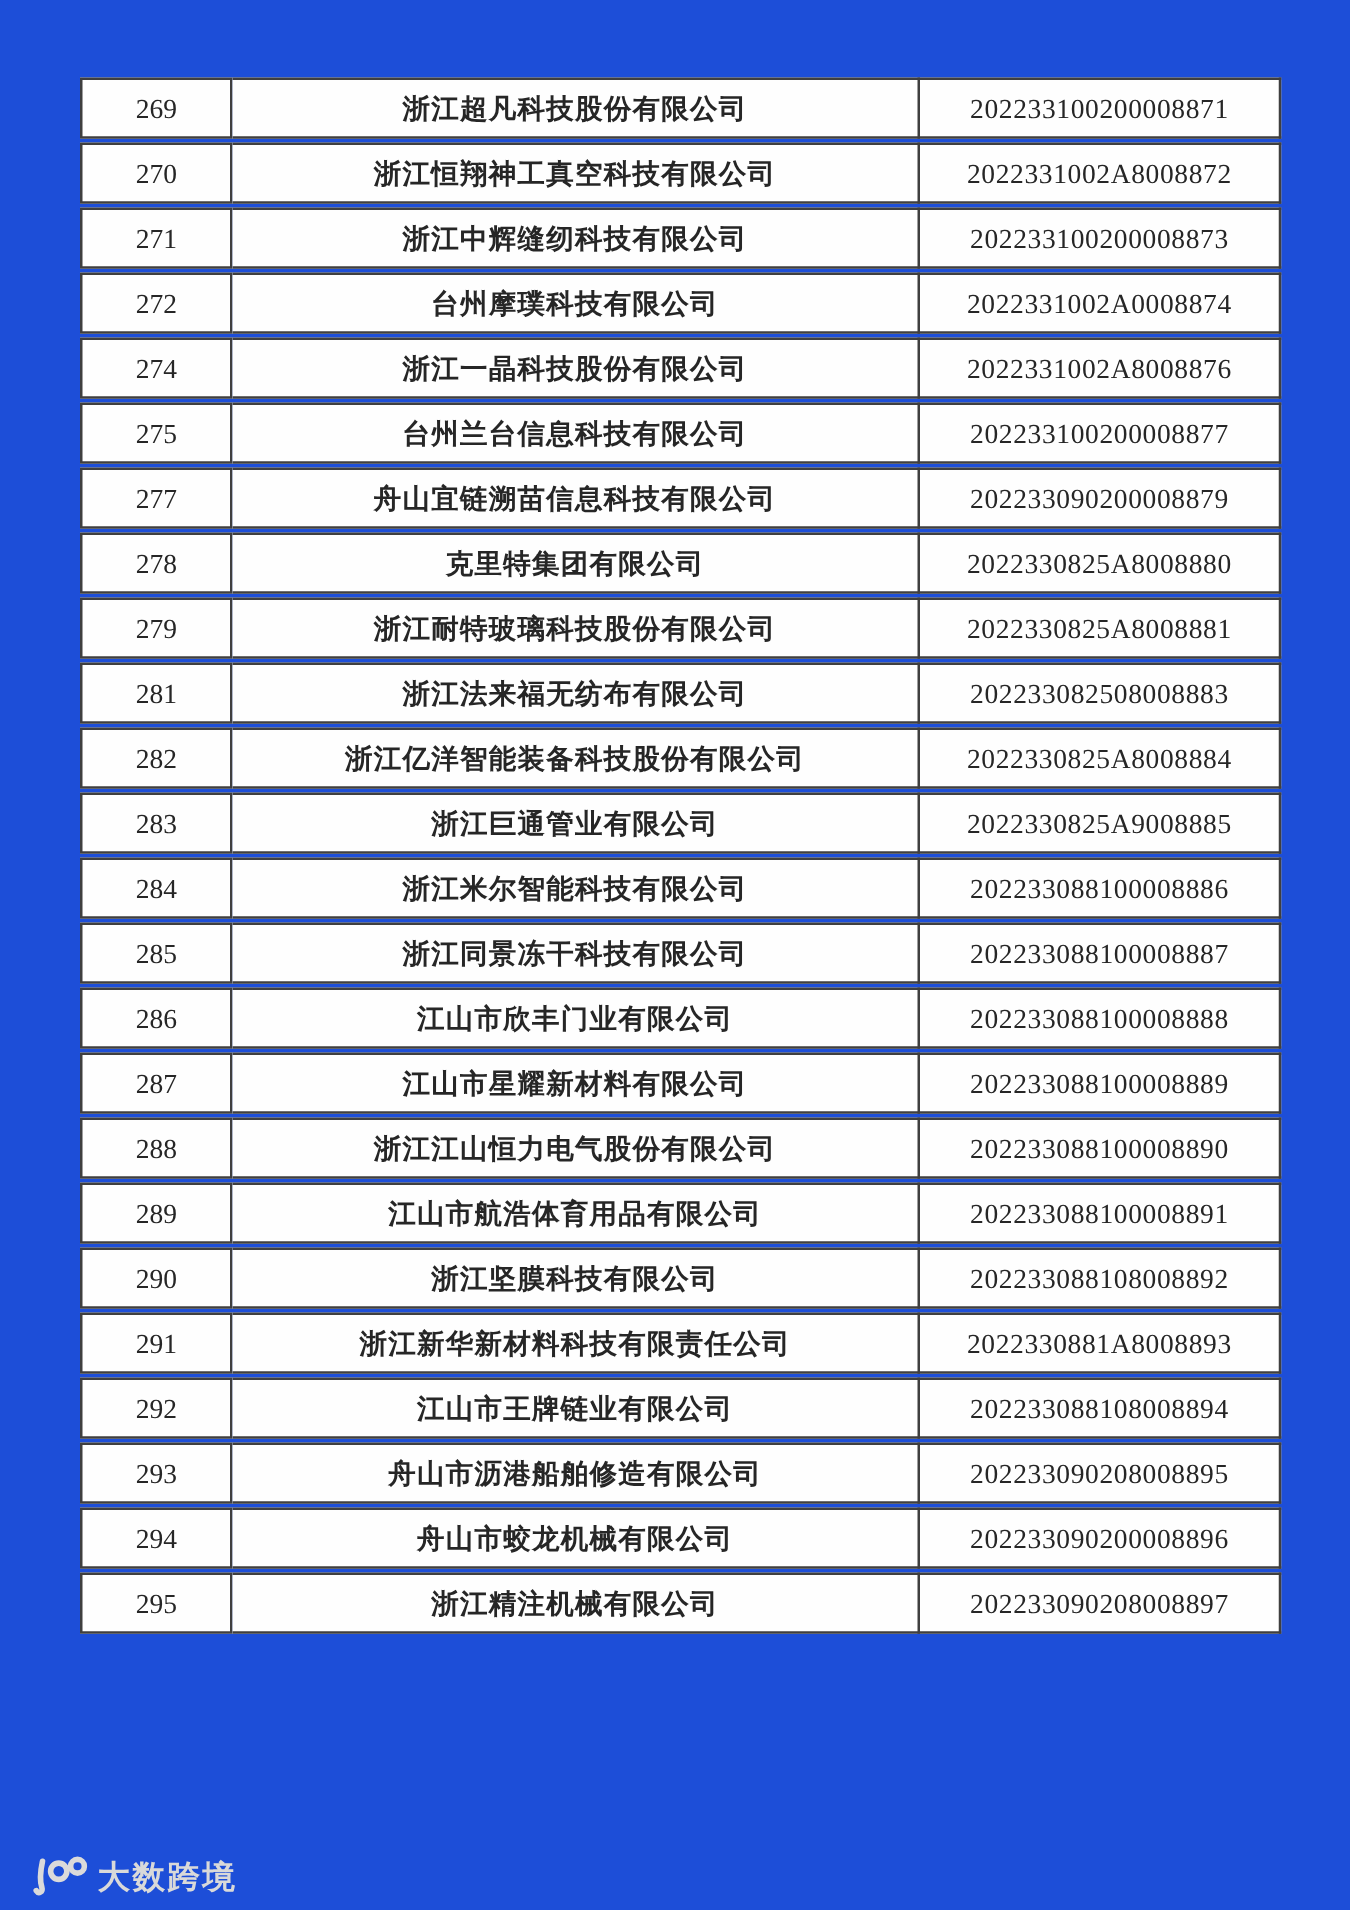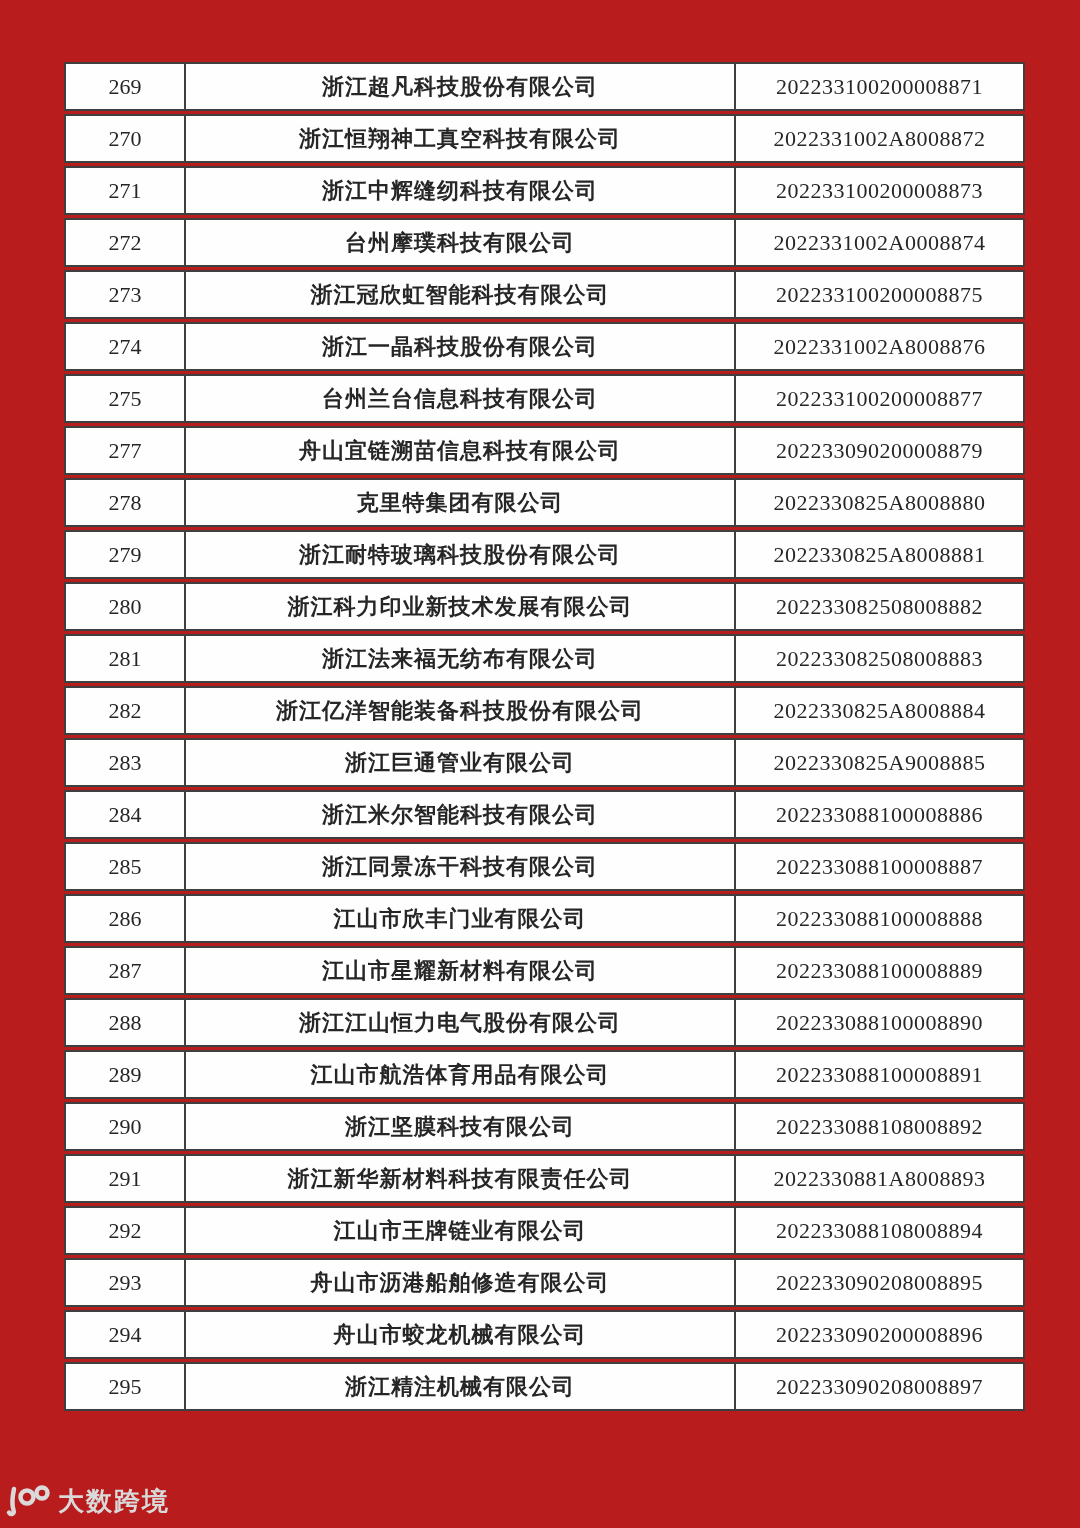--- a/index.html
+++ b/index.html
@@ -8,21 +8,21 @@
     background: #ffffff;
     width: 1080px;
     height: 1528px;
     position: relative;
     overflow: hidden;
     font-family: "Liberation Serif", "DejaVu Serif", serif;
   }
   .page {
     position: absolute;
     inset: 0;
-    background: #b91c1c;
+    background: #1d4ed8;
   }
   table.company-table {
     position: absolute;
     left: 64px;
     top: 59px;
     width: 951px;
     table-layout: fixed;
     border-collapse: separate;
     border-spacing: 0 3px;
   }
@@ -41,21 +41,21 @@
   }
   table.company-table td:first-child {
     border-left: 2px solid var(--border-color, #3f3f3f);
   }
   td.col-no   { width: 116px; }
   td.col-name { width: 546px; letter-spacing: 1px; font-weight: bold; }
   td.col-code { width: 285px; letter-spacing: 0.5px; }
 
   .watermark {
     position: absolute;
-    left: 4px;
+    left: 24px;
     bottom: 8px;
     display: flex;
     align-items: center;
     gap: 8px;
     user-select: none;
   }
   .watermark-text {
     color: var(--watermark-color, #dadada);
     font-family: "Liberation Sans", "DejaVu Sans", sans-serif;
     font-weight: bold;
@@ -84,25 +84,20 @@
           <td class="col-no">271</td>
           <td class="col-name">浙江中辉缝纫科技有限公司</td>
           <td class="col-code">202233100200008873</td>
         </tr>
         <tr>
           <td class="col-no">272</td>
           <td class="col-name">台州摩璞科技有限公司</td>
           <td class="col-code">2022331002A0008874</td>
         </tr>
         <tr>
-          <td class="col-no">273</td>
-          <td class="col-name">浙江冠欣虹智能科技有限公司</td>
-          <td class="col-code">202233100200008875</td>
-        </tr>
-        <tr>
           <td class="col-no">274</td>
           <td class="col-name">浙江一晶科技股份有限公司</td>
           <td class="col-code">2022331002A8008876</td>
         </tr>
         <tr>
           <td class="col-no">275</td>
           <td class="col-name">台州兰台信息科技有限公司</td>
           <td class="col-code">202233100200008877</td>
         </tr>
         <tr>
@@ -112,25 +107,20 @@
         </tr>
         <tr>
           <td class="col-no">278</td>
           <td class="col-name">克里特集团有限公司</td>
           <td class="col-code">2022330825A8008880</td>
         </tr>
         <tr>
           <td class="col-no">279</td>
           <td class="col-name">浙江耐特玻璃科技股份有限公司</td>
           <td class="col-code">2022330825A8008881</td>
-        </tr>
-        <tr>
-          <td class="col-no">280</td>
-          <td class="col-name">浙江科力印业新技术发展有限公司</td>
-          <td class="col-code">202233082508008882</td>
         </tr>
         <tr>
           <td class="col-no">281</td>
           <td class="col-name">浙江法来福无纺布有限公司</td>
           <td class="col-code">202233082508008883</td>
         </tr>
         <tr>
           <td class="col-no">282</td>
           <td class="col-name">浙江亿洋智能装备科技股份有限公司</td>
           <td class="col-code">2022330825A8008884</td>

